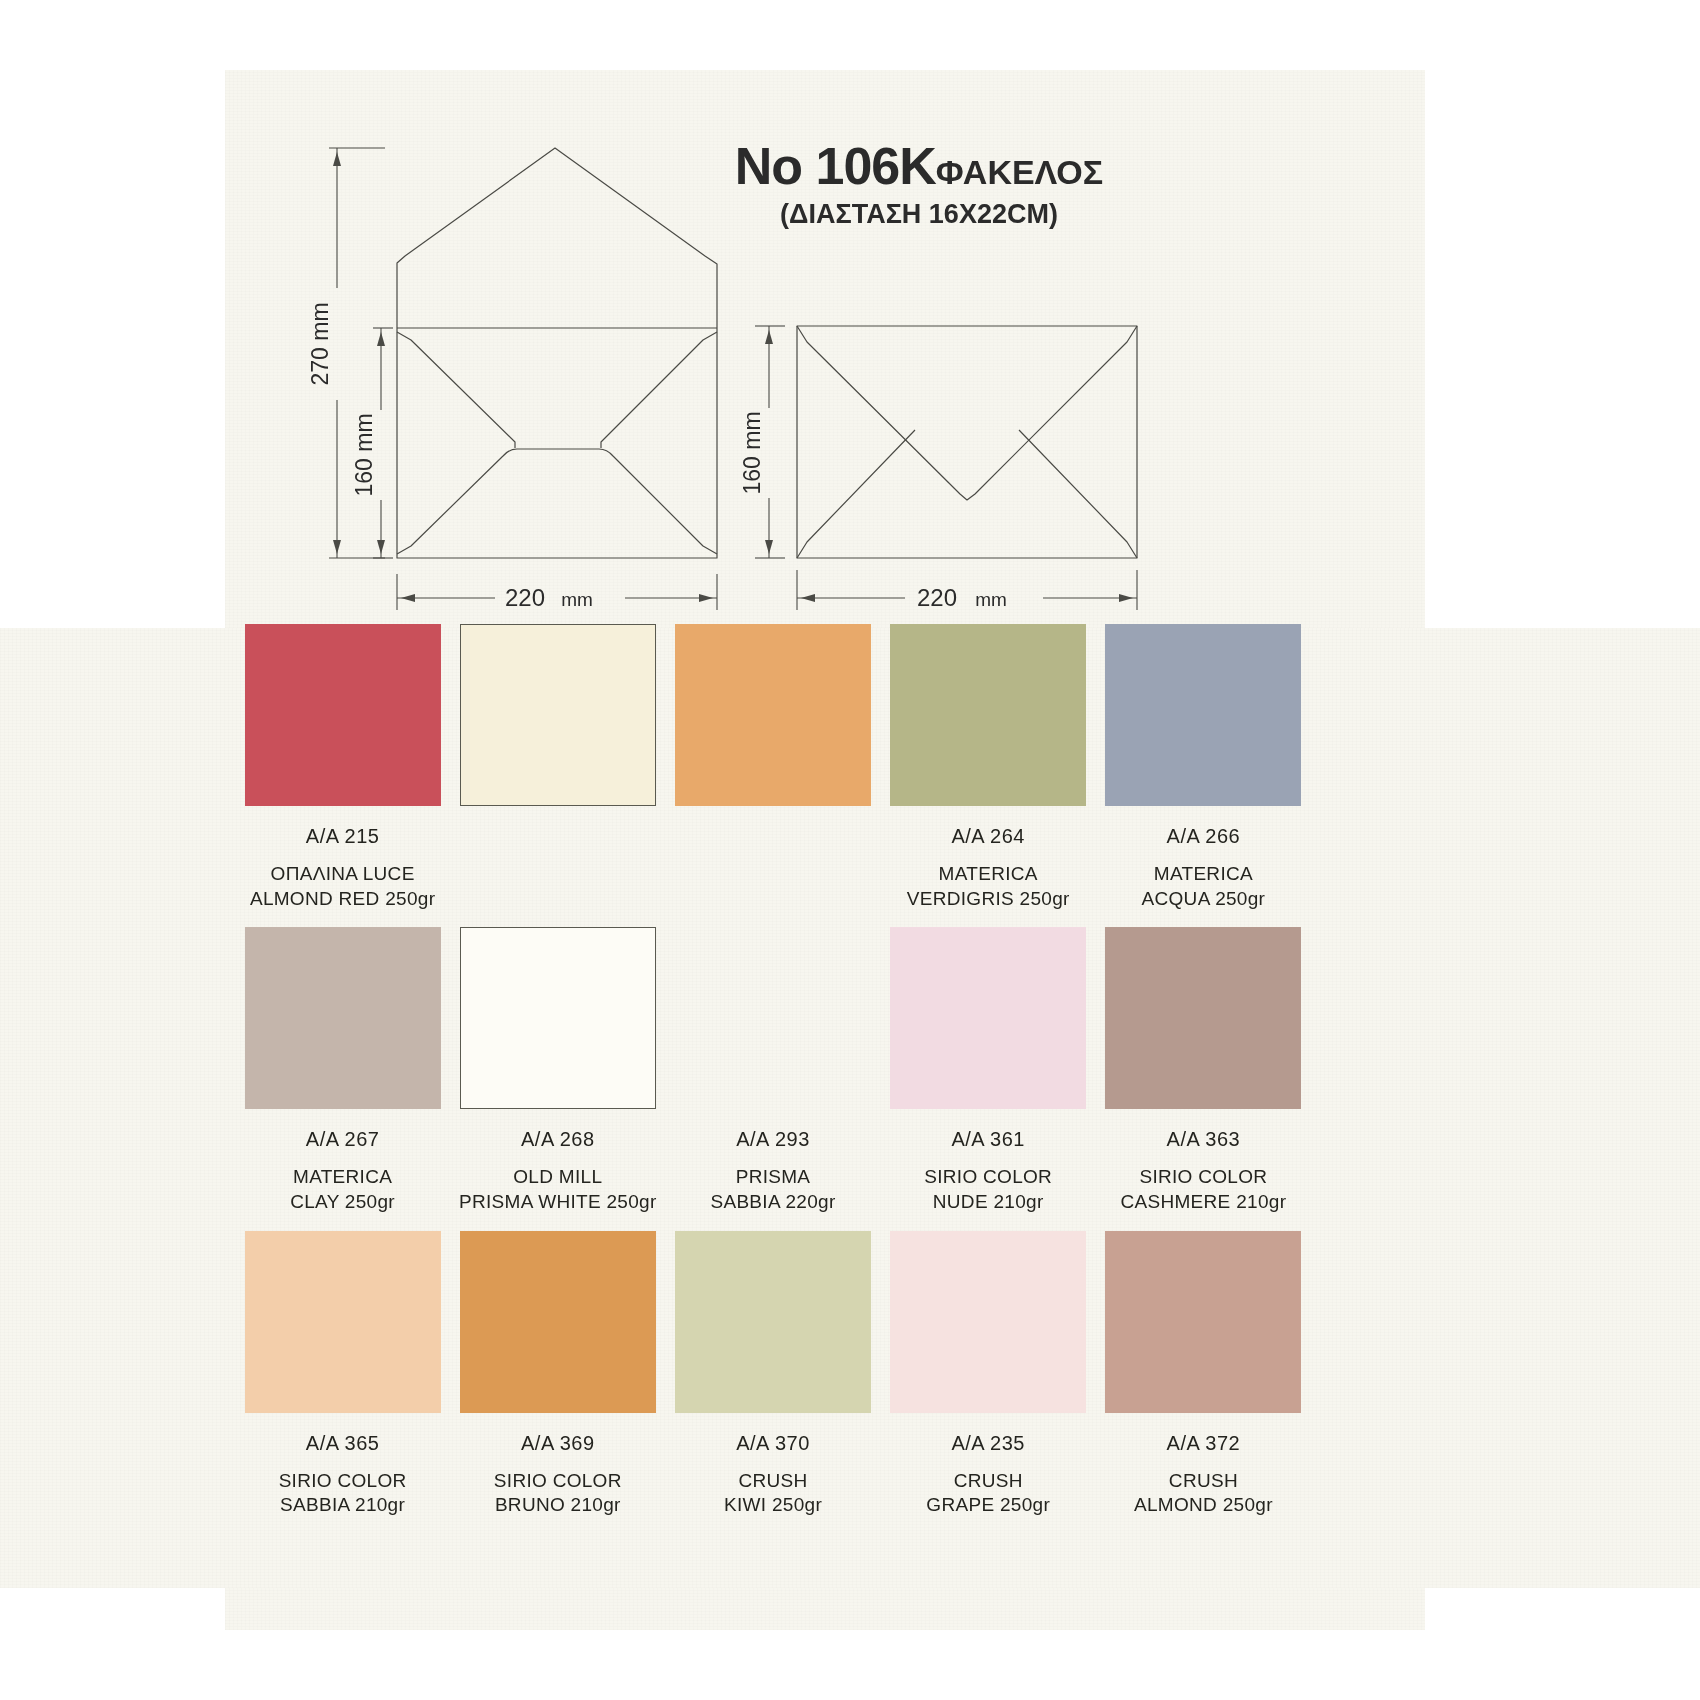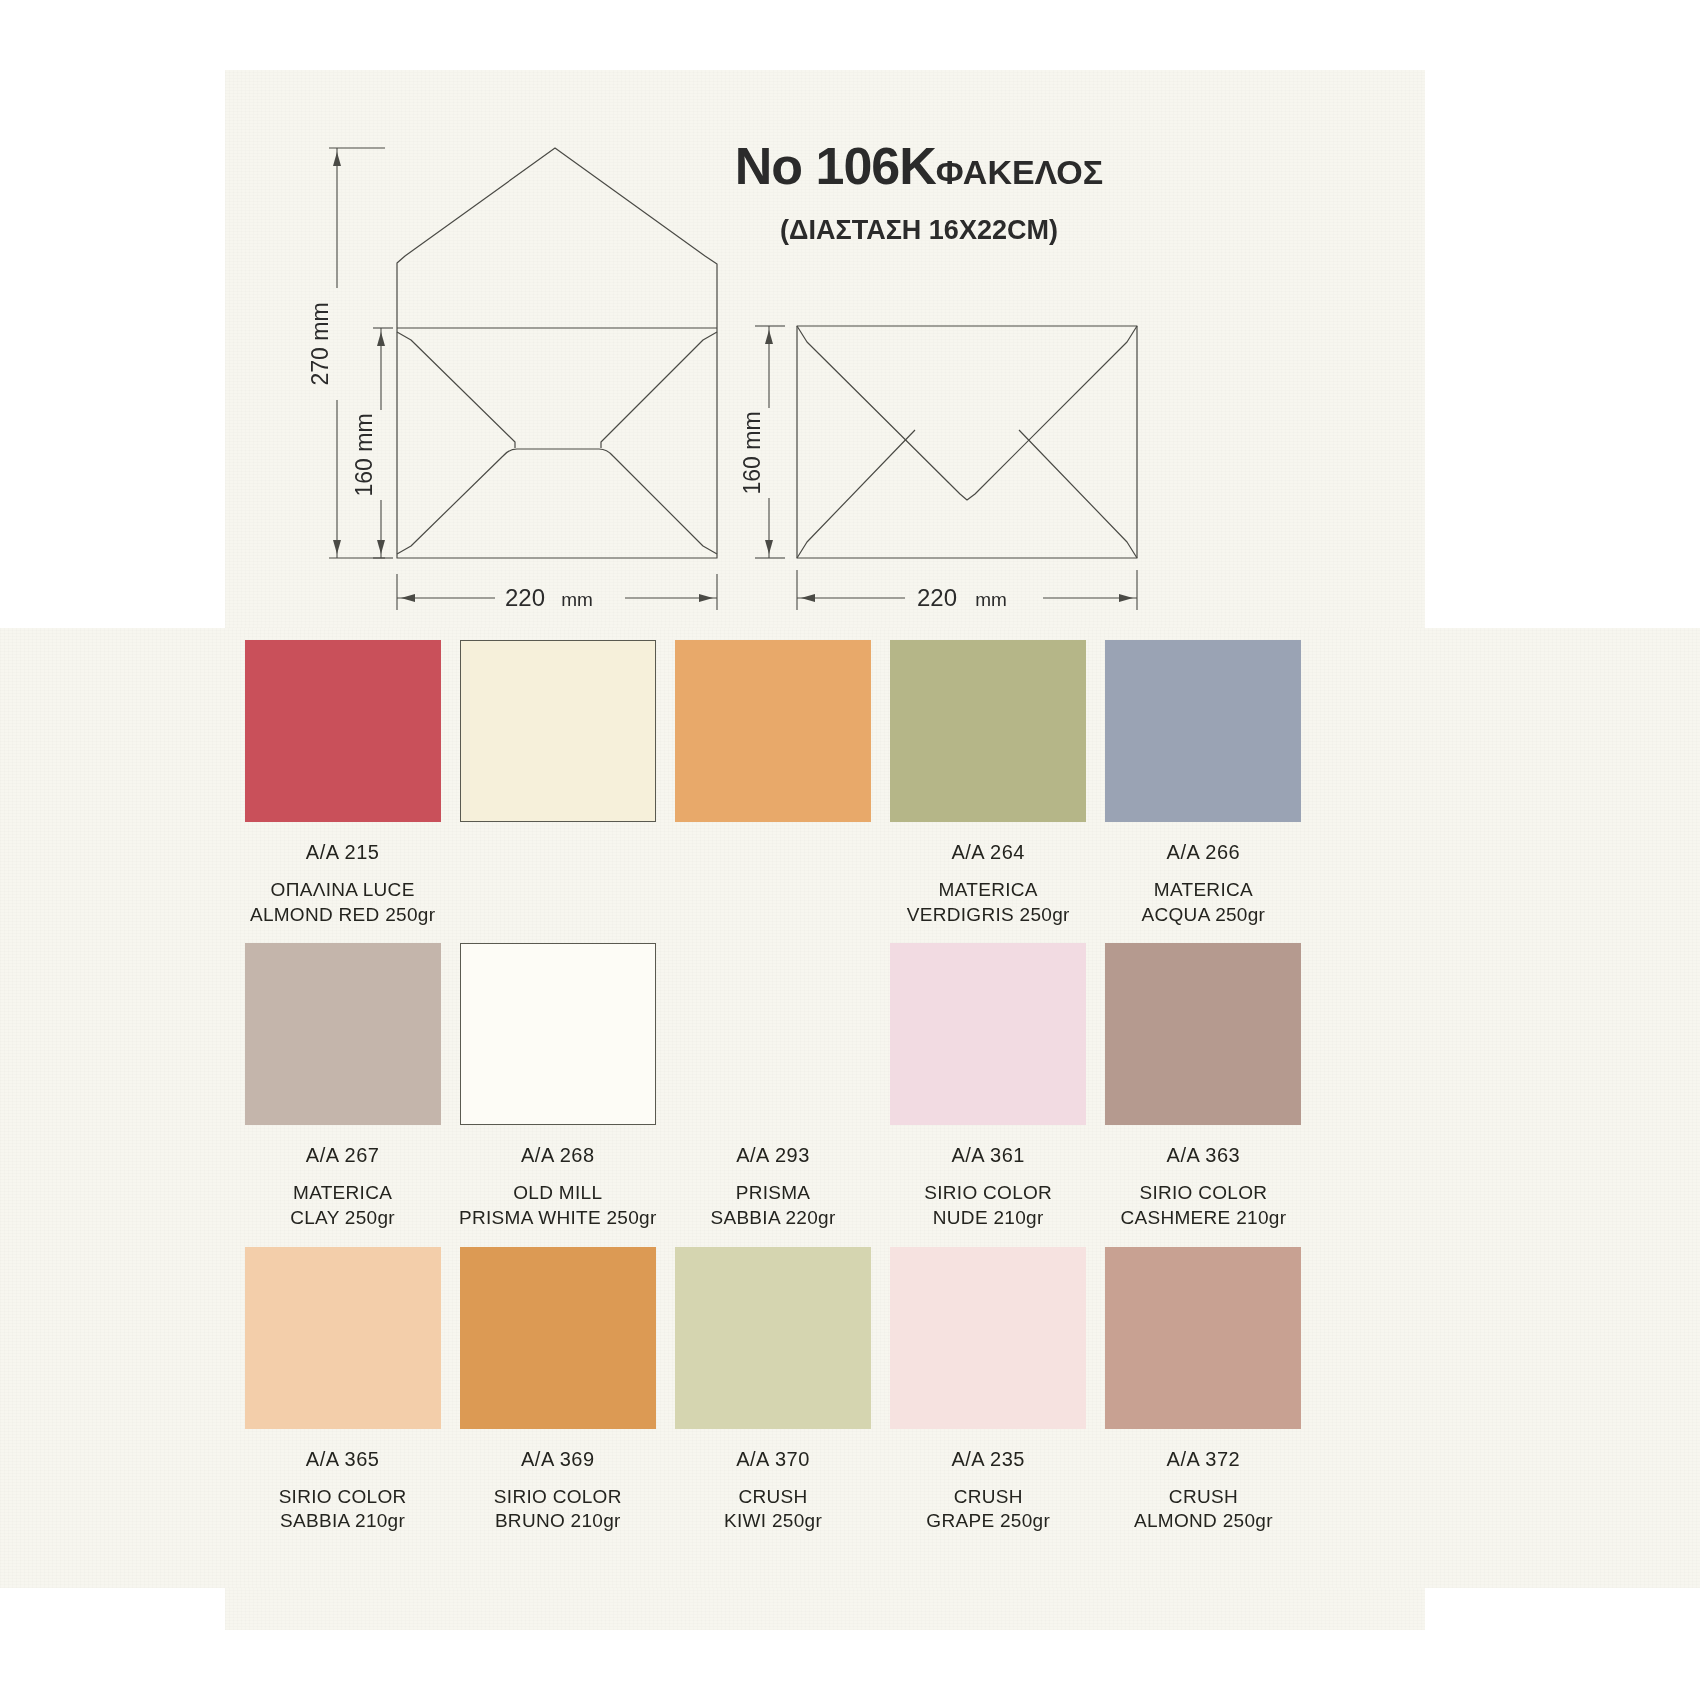--- a/index.html
+++ b/index.html
@@ -46,31 +46,31 @@
   #header-block{
     position:absolute; left:704px; top:140px; width:430px;
     text-align:center; color:#2b2b2b;
   }
   #title{
     font-size:52px; font-weight:bold; letter-spacing:-1px;
     line-height:1.02; white-space:nowrap;
   }
   #title .small{ font-size:34px; letter-spacing:0px; }
   #subtitle{
-    margin-top:22px;
+    margin-top:6px;
     font-size:27px; font-weight:bold; white-space:nowrap;
   }
   
   #drawing{
     position:absolute; left:225px; top:70px;
     width:1200px; height:580px;
   }
   
   #grid{
-    position:absolute; left:243px; top:640px;
+    position:absolute; left:243px; top:624px;
     width:1060px;
     display:grid;
     grid-template-columns:repeat(5,1fr);
     grid-row-gap:78px;
     grid-column-gap:14px;
     gap:16px;
   }
   .cell{ width:100%; }
   .chip{
     width:196px; height:182px;

